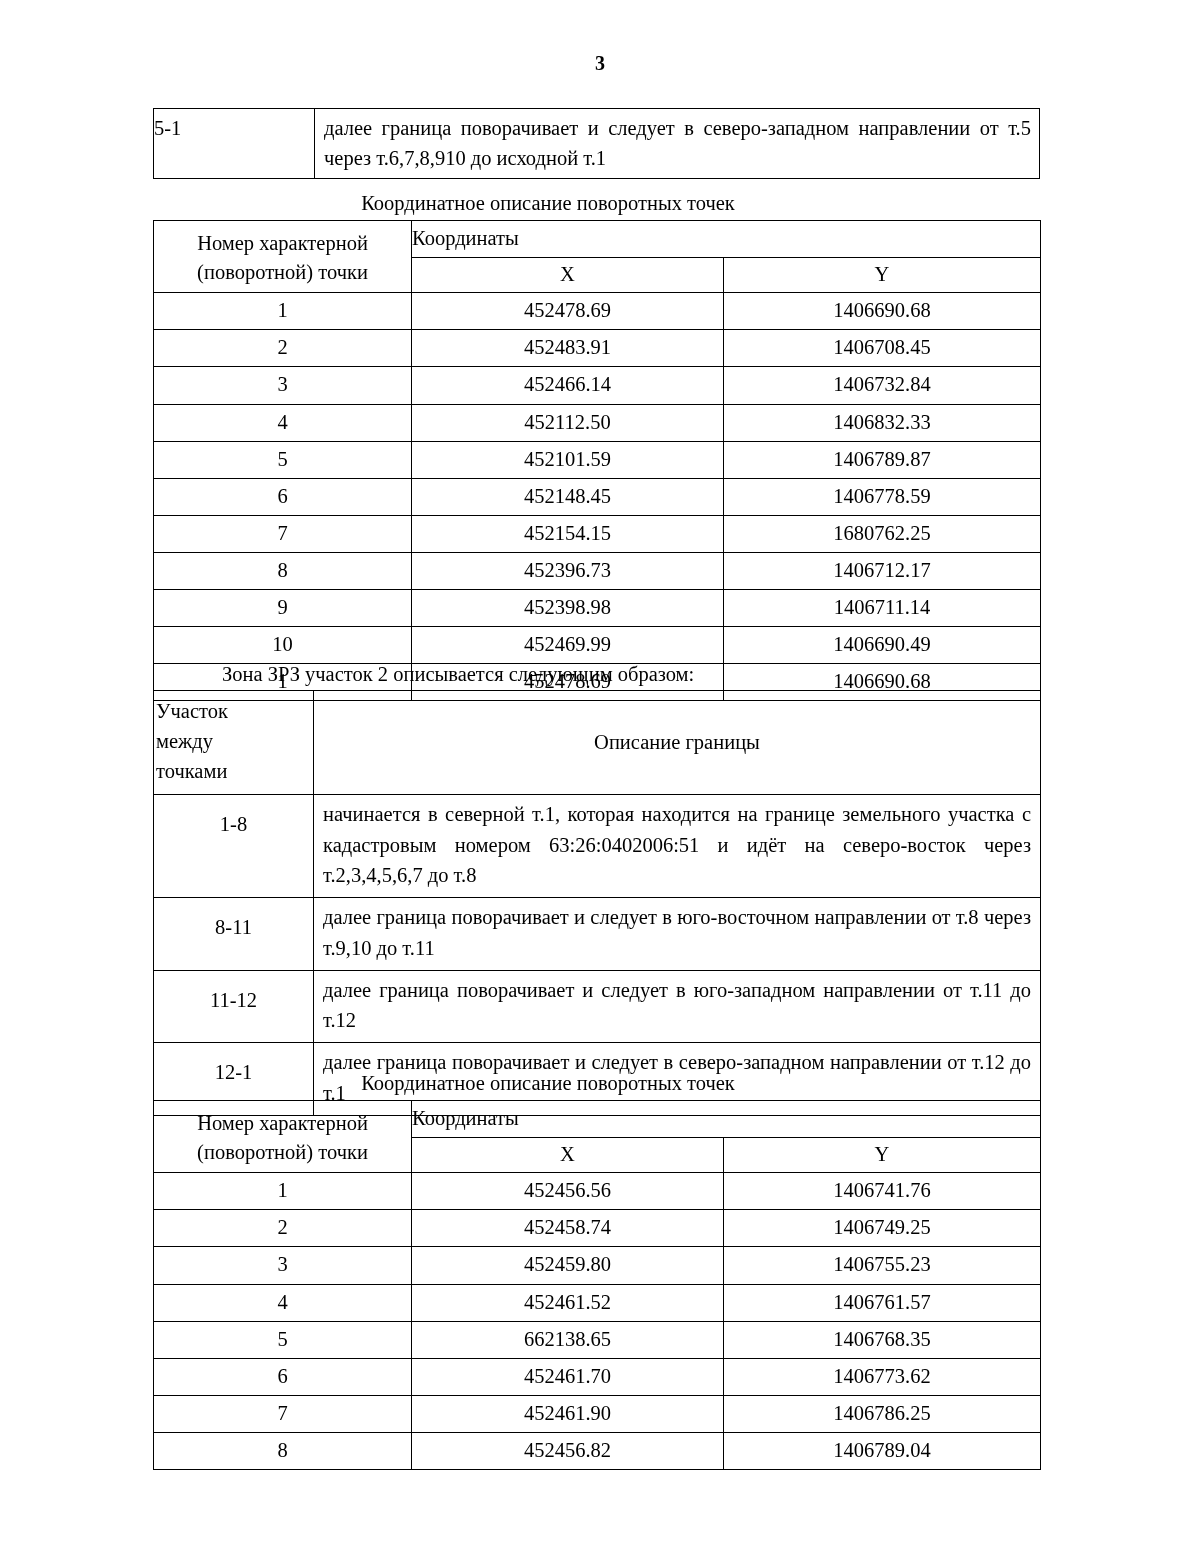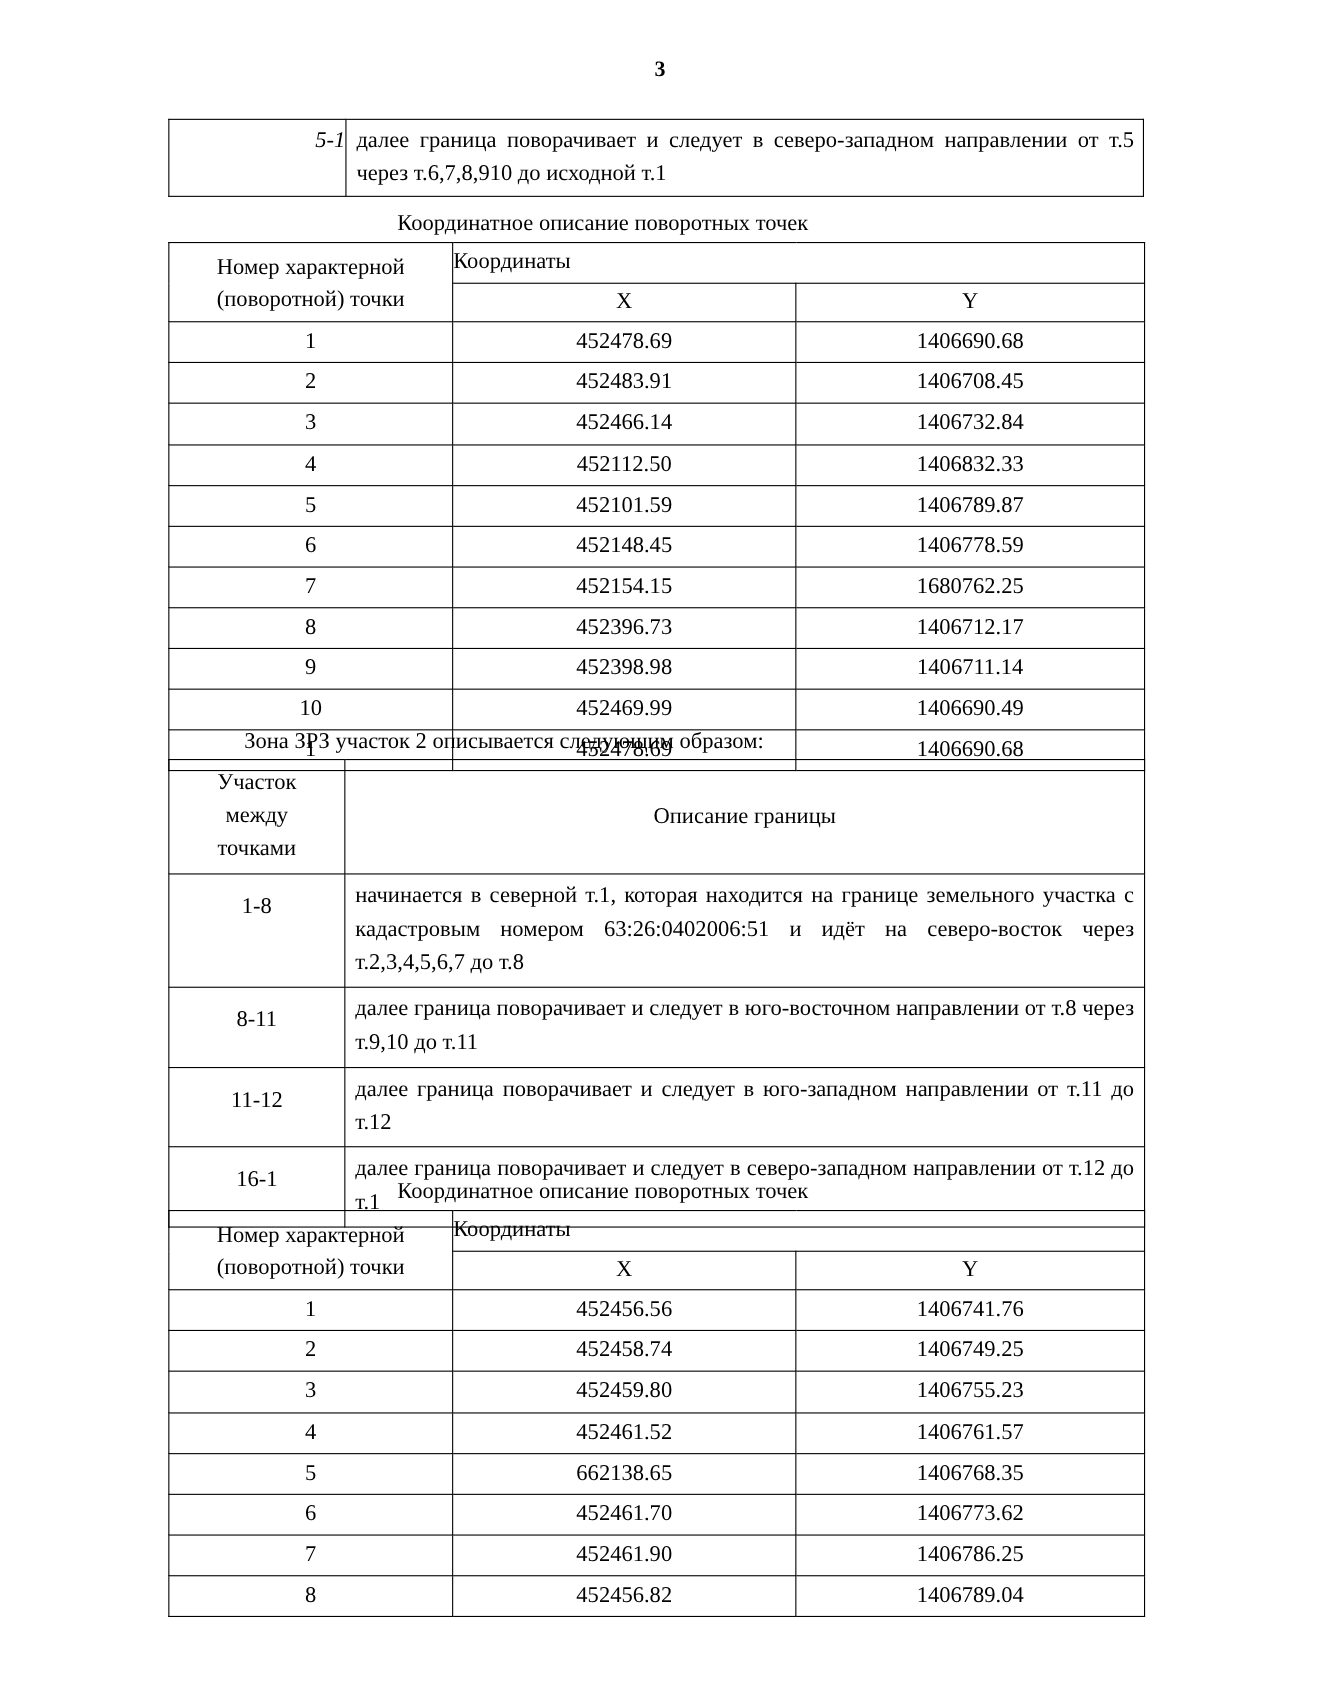--- a/index.html
+++ b/index.html
@@ -51,24 +51,23 @@
 
   
   .tbl-continuation {
     position: absolute;
     left: 153px;
     top: 108px;
     width: 887px;
   }
   .tbl-continuation td.seg {
     width: 160px;
-    text-align: right;
+    text-align: left;
     vertical-align: top;
     padding-top: 5px;
-    font-style: italic;
   }
   .tbl-continuation td.desc {
     padding: 4px 8px 5px 9px;
     text-align: justify;
     text-align-last: left;
     vertical-align: top;
     line-height: 1.47;
   }
 
   
@@ -117,21 +116,20 @@
   
   .tbl-desc {
     position: absolute;
     left: 153px;
     width: 887px;
   }
   .tbl-desc col.c-seg  { width: 160px; }
   .tbl-desc col.c-body { width: 727px; }
 
   .tbl-desc td.hdr-seg {
-    text-align: center;
     line-height: 1.46;
     padding: 6px 2px 7px 2px;
     vertical-align: middle;
   }
   .tbl-desc td.hdr-body {
     text-align: center;
     vertical-align: middle;
   }
   .tbl-desc td.seg {
     text-align: center;
@@ -263,21 +261,21 @@
       </tr>
       <tr>
         <td class="seg">8-11</td>
         <td class="body">далее граница поворачивает и следует в юго-восточном направлении от т.8 через т.9,10 до т.11</td>
       </tr>
       <tr>
         <td class="seg">11-12</td>
         <td class="body">далее граница поворачивает и следует в юго-западном направлении от т.11 до т.12</td>
       </tr>
       <tr>
-        <td class="seg">16-1</td>
+        <td class="seg">12-1</td>
         <td class="body">далее граница поворачивает и следует в северо-западном направлении от т.12 до т.1</td>
       </tr>
     </tbody>
   </table>
 
   <div class="caption" style="top:1072px;">Координатное описание поворотных точек</div>
 
   <table class="doc-table tbl-coords" style="top:1100px;">
     <colgroup>
       <col class="c-num">

